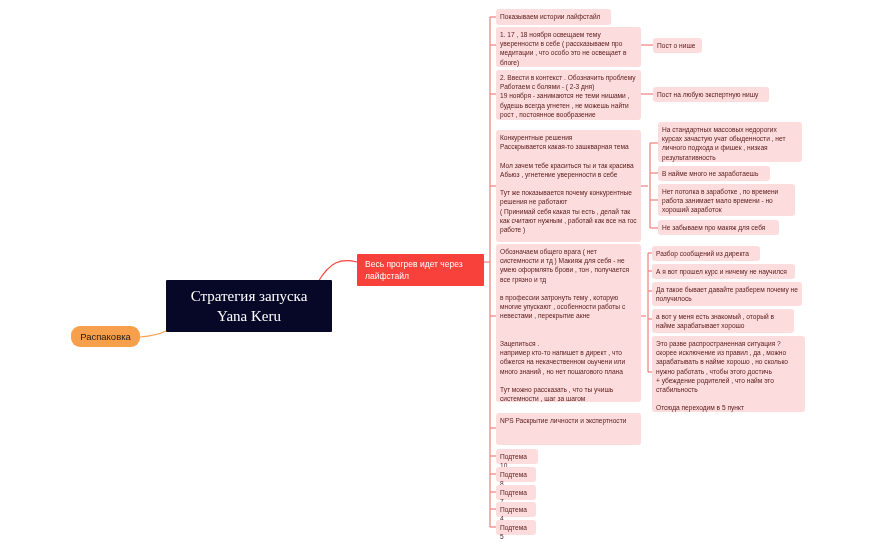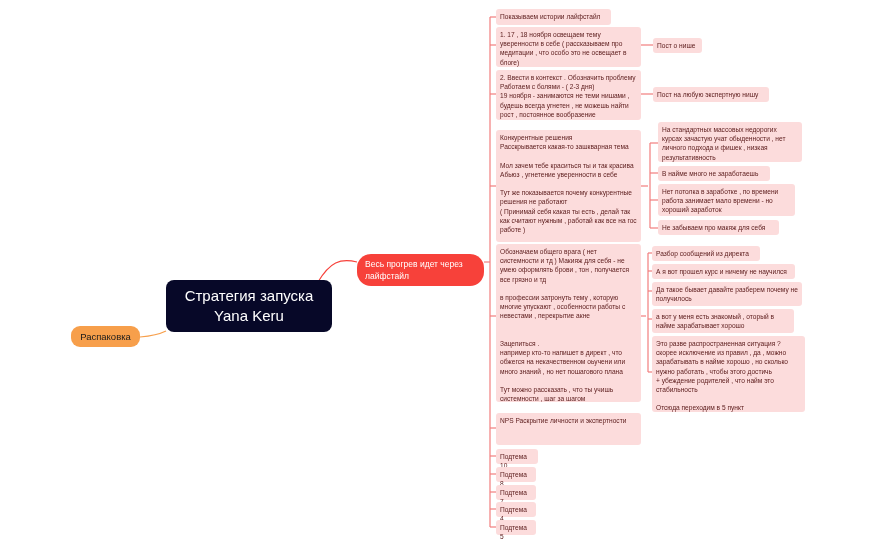--- a/index.html
+++ b/index.html
@@ -1,22 +1,22 @@
 <!DOCTYPE html>
 <html><head>
 <meta charset="utf-8">
 <style>
   html,body{margin:0;padding:0;}
   body{width:875px;height:542px;background:#ffffff;position:relative;overflow:hidden;font-family:"Liberation Sans",sans-serif;}
   #canvas{position:absolute;left:0;top:0;width:875px;height:542px;}
   svg.lines{position:absolute;left:0;top:0;width:875px;height:542px;pointer-events:none;}
   .node{position:absolute;box-sizing:border-box;}
-  .root{background:#070828;color:#fff;border-radius:8px;font-size:15px;line-height:20px;text-align:center;display:flex;align-items:center;justify-content:center;white-space:pre-line;}
+  .root{background:#070828;color:#fff;border-radius:1px;font-size:15px;line-height:20px;text-align:center;display:flex;align-items:center;justify-content:center;white-space:pre-line;font-family:Liberation Serif, serif;}
   .orange{background:#f79f4b;color:#1b1b1b;border-radius:9px;font-size:9.5px;display:flex;align-items:center;justify-content:center;}
-  .red{background:#f7413a;color:#fff;border-radius:14px;font-size:8.5px;line-height:12px;padding:4px 8px;}
+  .red{background:#f7413a;color:#fff;border-radius:1px;font-size:8.5px;line-height:12px;padding:4px 8px;}
   .pink{background:#fcdcdc;color:#5a1a1a;border-radius:3px;font-size:6.6px;line-height:9.2px;padding:3px 4px;white-space:pre-line;}
 </style>
 </head>
 <body>
 
 <div id="canvas">
   <svg class="lines" viewBox="0 0 875 542">
     <g fill="none" stroke="#f27d7d" stroke-width="1.2">
 
       <path d="M318 282 C330 262, 340 258, 357 262" stroke="#f7413a"></path>

